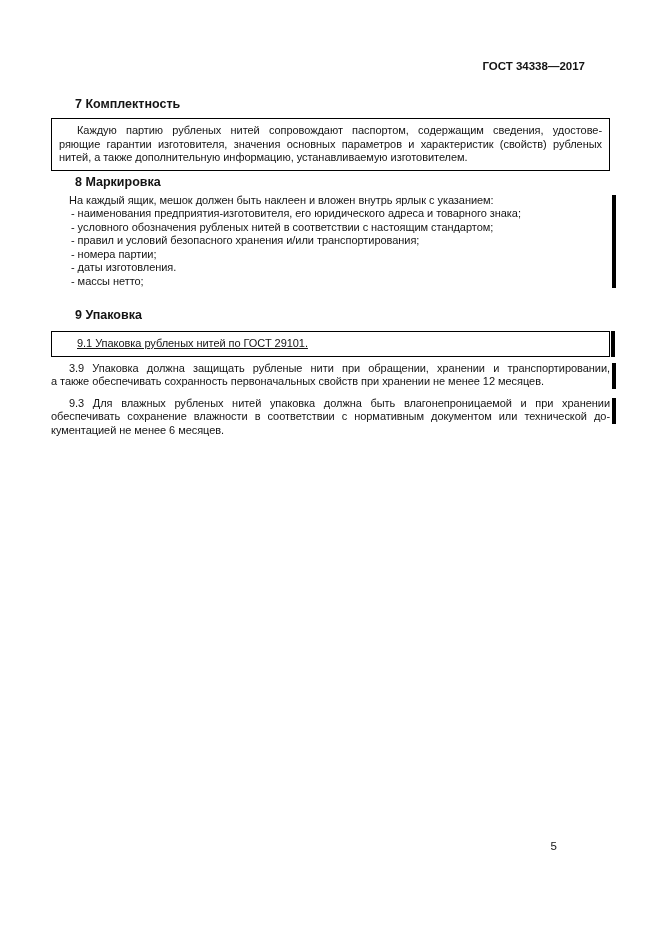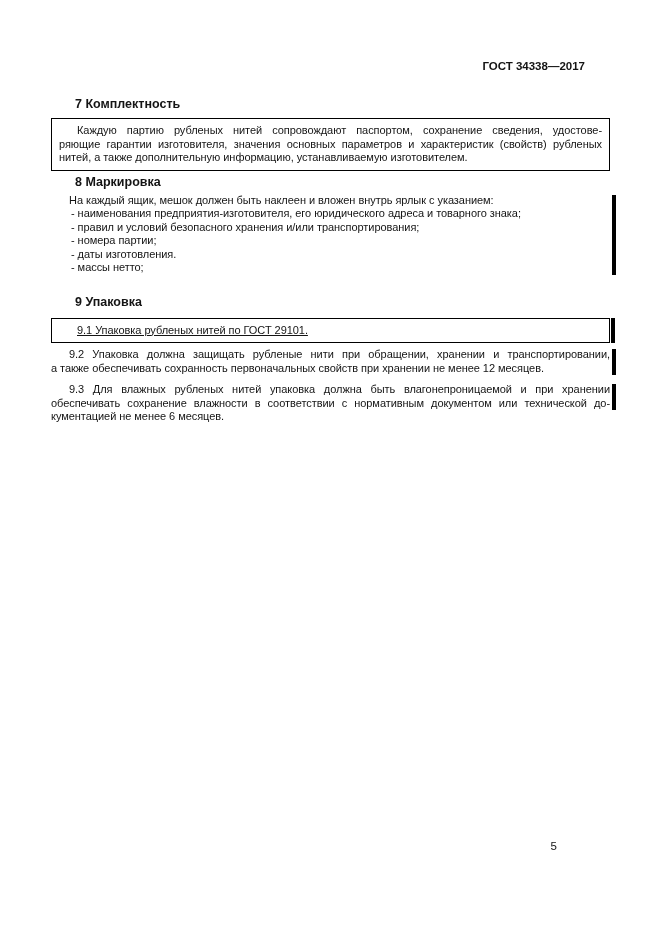--- a/index.html
+++ b/index.html
@@ -83,46 +83,47 @@
 <div class="page">
   <div class="content">
 
     <div class="doc-header">
       <span>ГОСТ 34338—2017</span>
     </div>
 
     <h2 class="sec-heading h7">7 Комплектность</h2>
 
     <div class="box box7">
-      <div class="line jline indent">Каждую партию рубленых нитей сопровождают паспортом, сохранение сведения, удостове-</div>
+      <div class="line jline indent">Каждую партию рубленых нитей сопровождают паспортом, содержащим сведения, удостове-</div>
       <div class="line jline">ряющие гарантии изготовителя, значения основных параметров и характеристик (свойств) рубленых</div>
       <div class="line">нитей, а также дополнительную информацию, устанавливаемую изготовителем.</div>
     </div>
 
     <h2 class="sec-heading h8">8 Маркировка</h2>
 
     <div class="rel sec8-body">
       <div class="line indent">На каждый ящик, мешок должен быть наклеен и вложен внутрь ярлык с указанием:</div>
       <div class="line item">- наименования предприятия-изготовителя, его юридического адреса и товарного знака;</div>
+      <div class="line item">- условного обозначения рубленых нитей в соответствии с настоящим стандартом;</div>
       <div class="line item">- правил и условий безопасного хранения и/или транспортирования;</div>
       <div class="line item">- номера партии;</div>
       <div class="line item">- даты изготовления.</div>
       <div class="line item">- массы нетто;</div>
       <div class="change-bar bar-full"></div>
     </div>
 
     <h2 class="sec-heading h9">9 Упаковка</h2>
 
     <div class="box box9">
       <div class="line indent">9.1 Упаковка рубленых нитей по ГОСТ 29101.</div>
       <div class="change-bar bar-box"></div>
     </div>
 
     <div class="rel para92">
-      <div class="line jline indent">9.2 Упаковка должна защищать рубленые нити при обращении, хранении и транспортировании,</div>
+      <div class="line jline indent">3.9 Упаковка должна защищать рубленые нити при обращении, хранении и транспортировании,</div>
       <div class="line">а также обеспечивать сохранность первоначальных свойств при хранении не менее 12 месяцев.</div>
       <div class="change-bar bar-full"></div>
     </div>
 
     <div class="rel para93">
       <div class="line jline indent">9.3 Для влажных рубленых нитей упаковка должна быть влагонепроницаемой и при хранении</div>
       <div class="line jline">обеспечивать сохранение влажности в соответствии с нормативным документом или технической до-</div>
       <div class="line">кументацией не менее 6 месяцев.</div>
       <div class="change-bar bar-two-lines"></div>
     </div>

